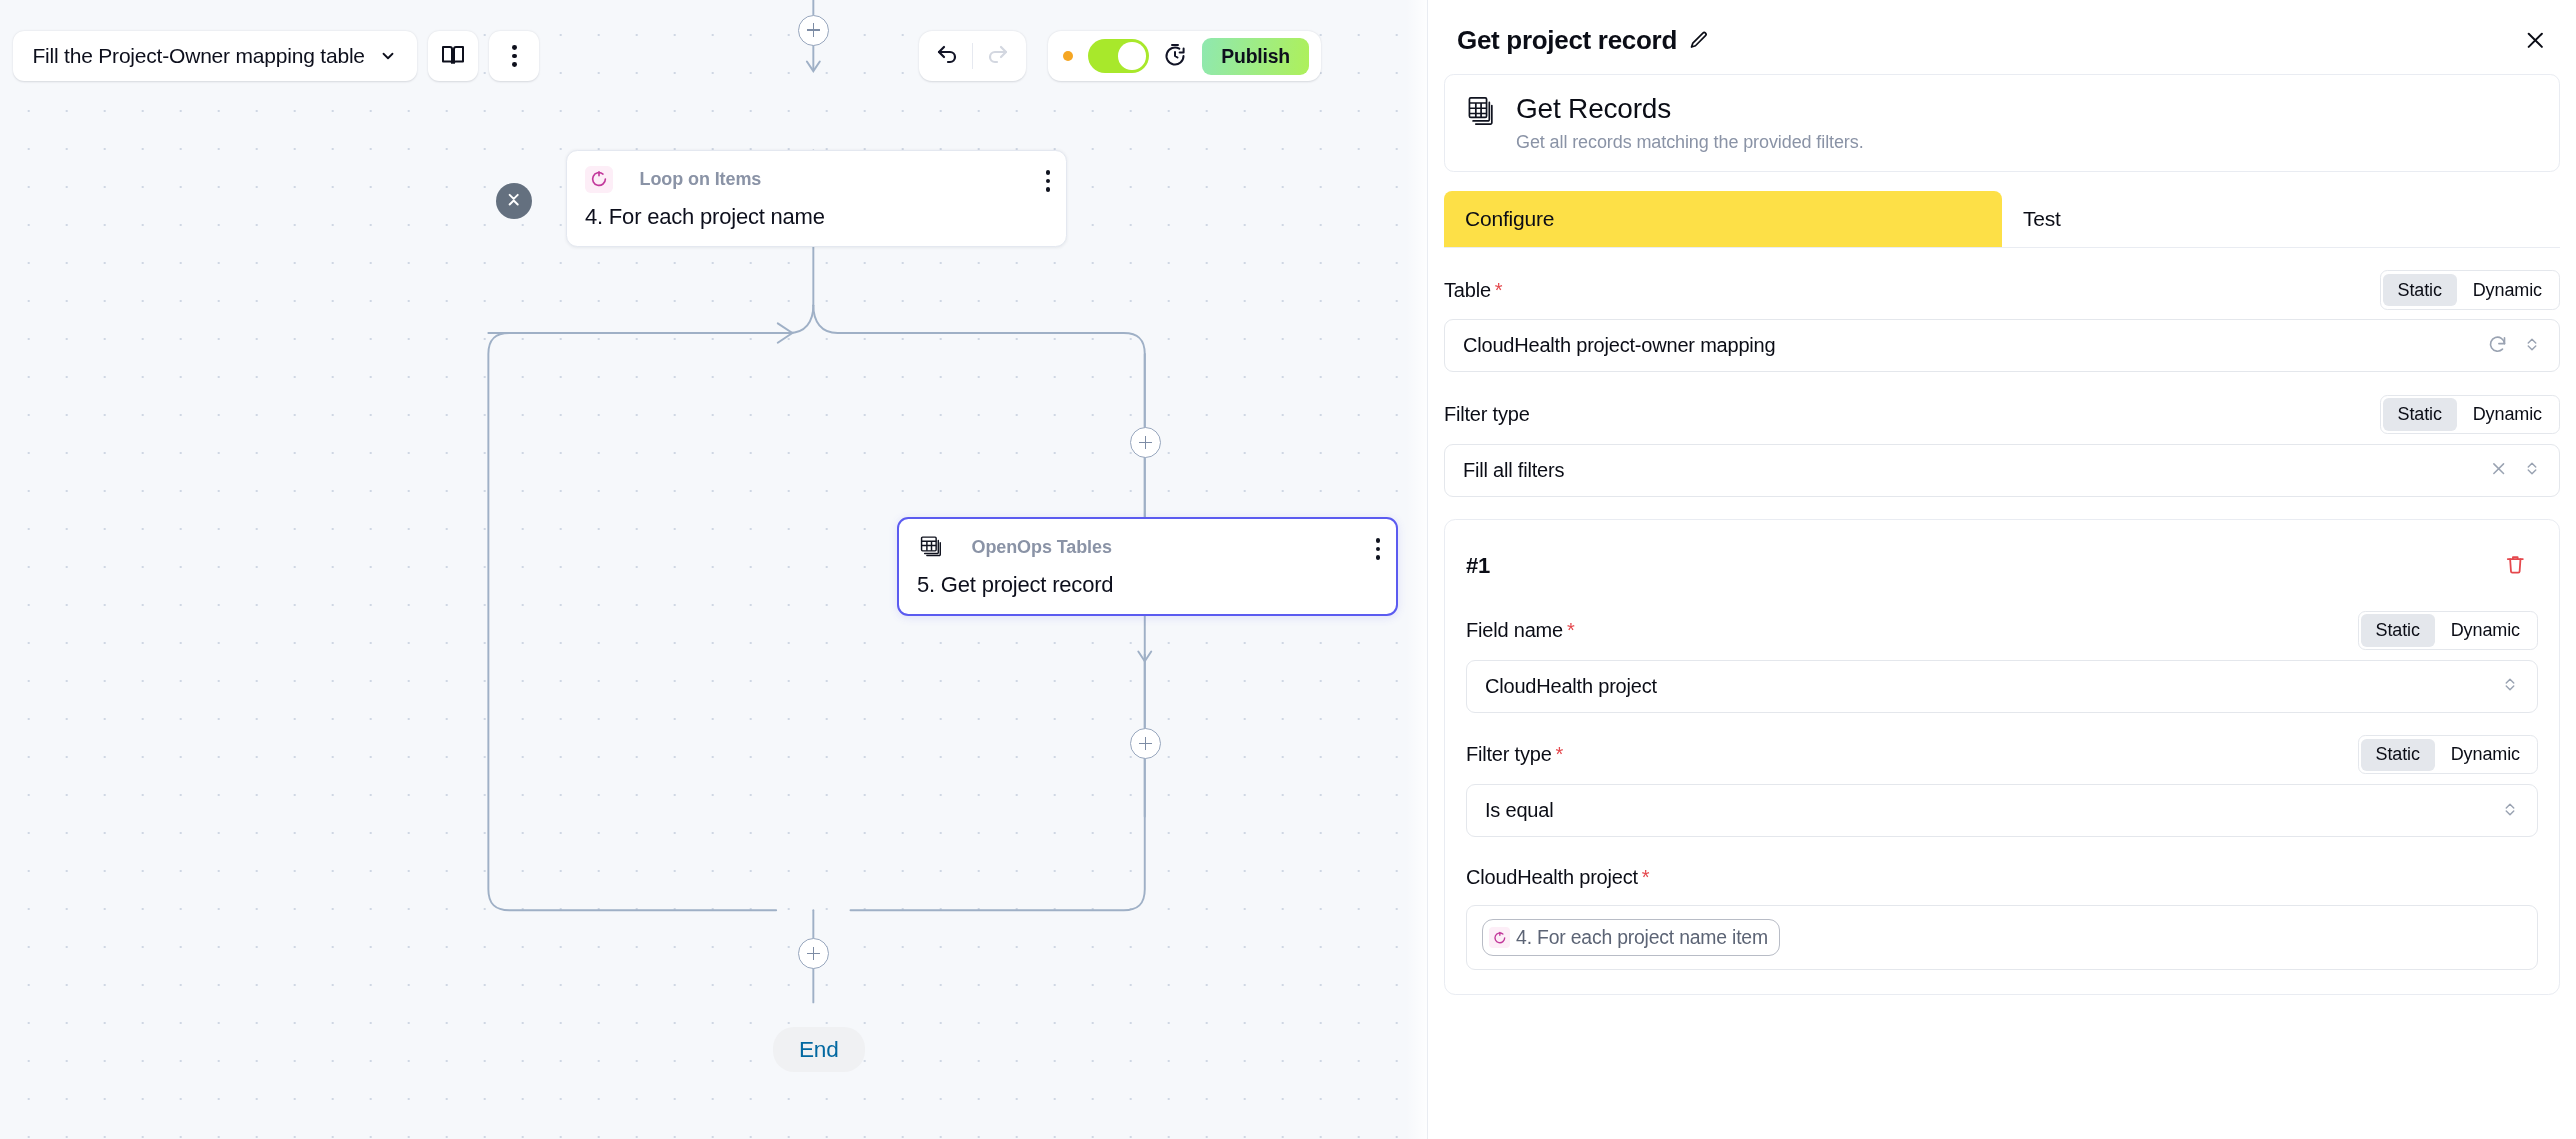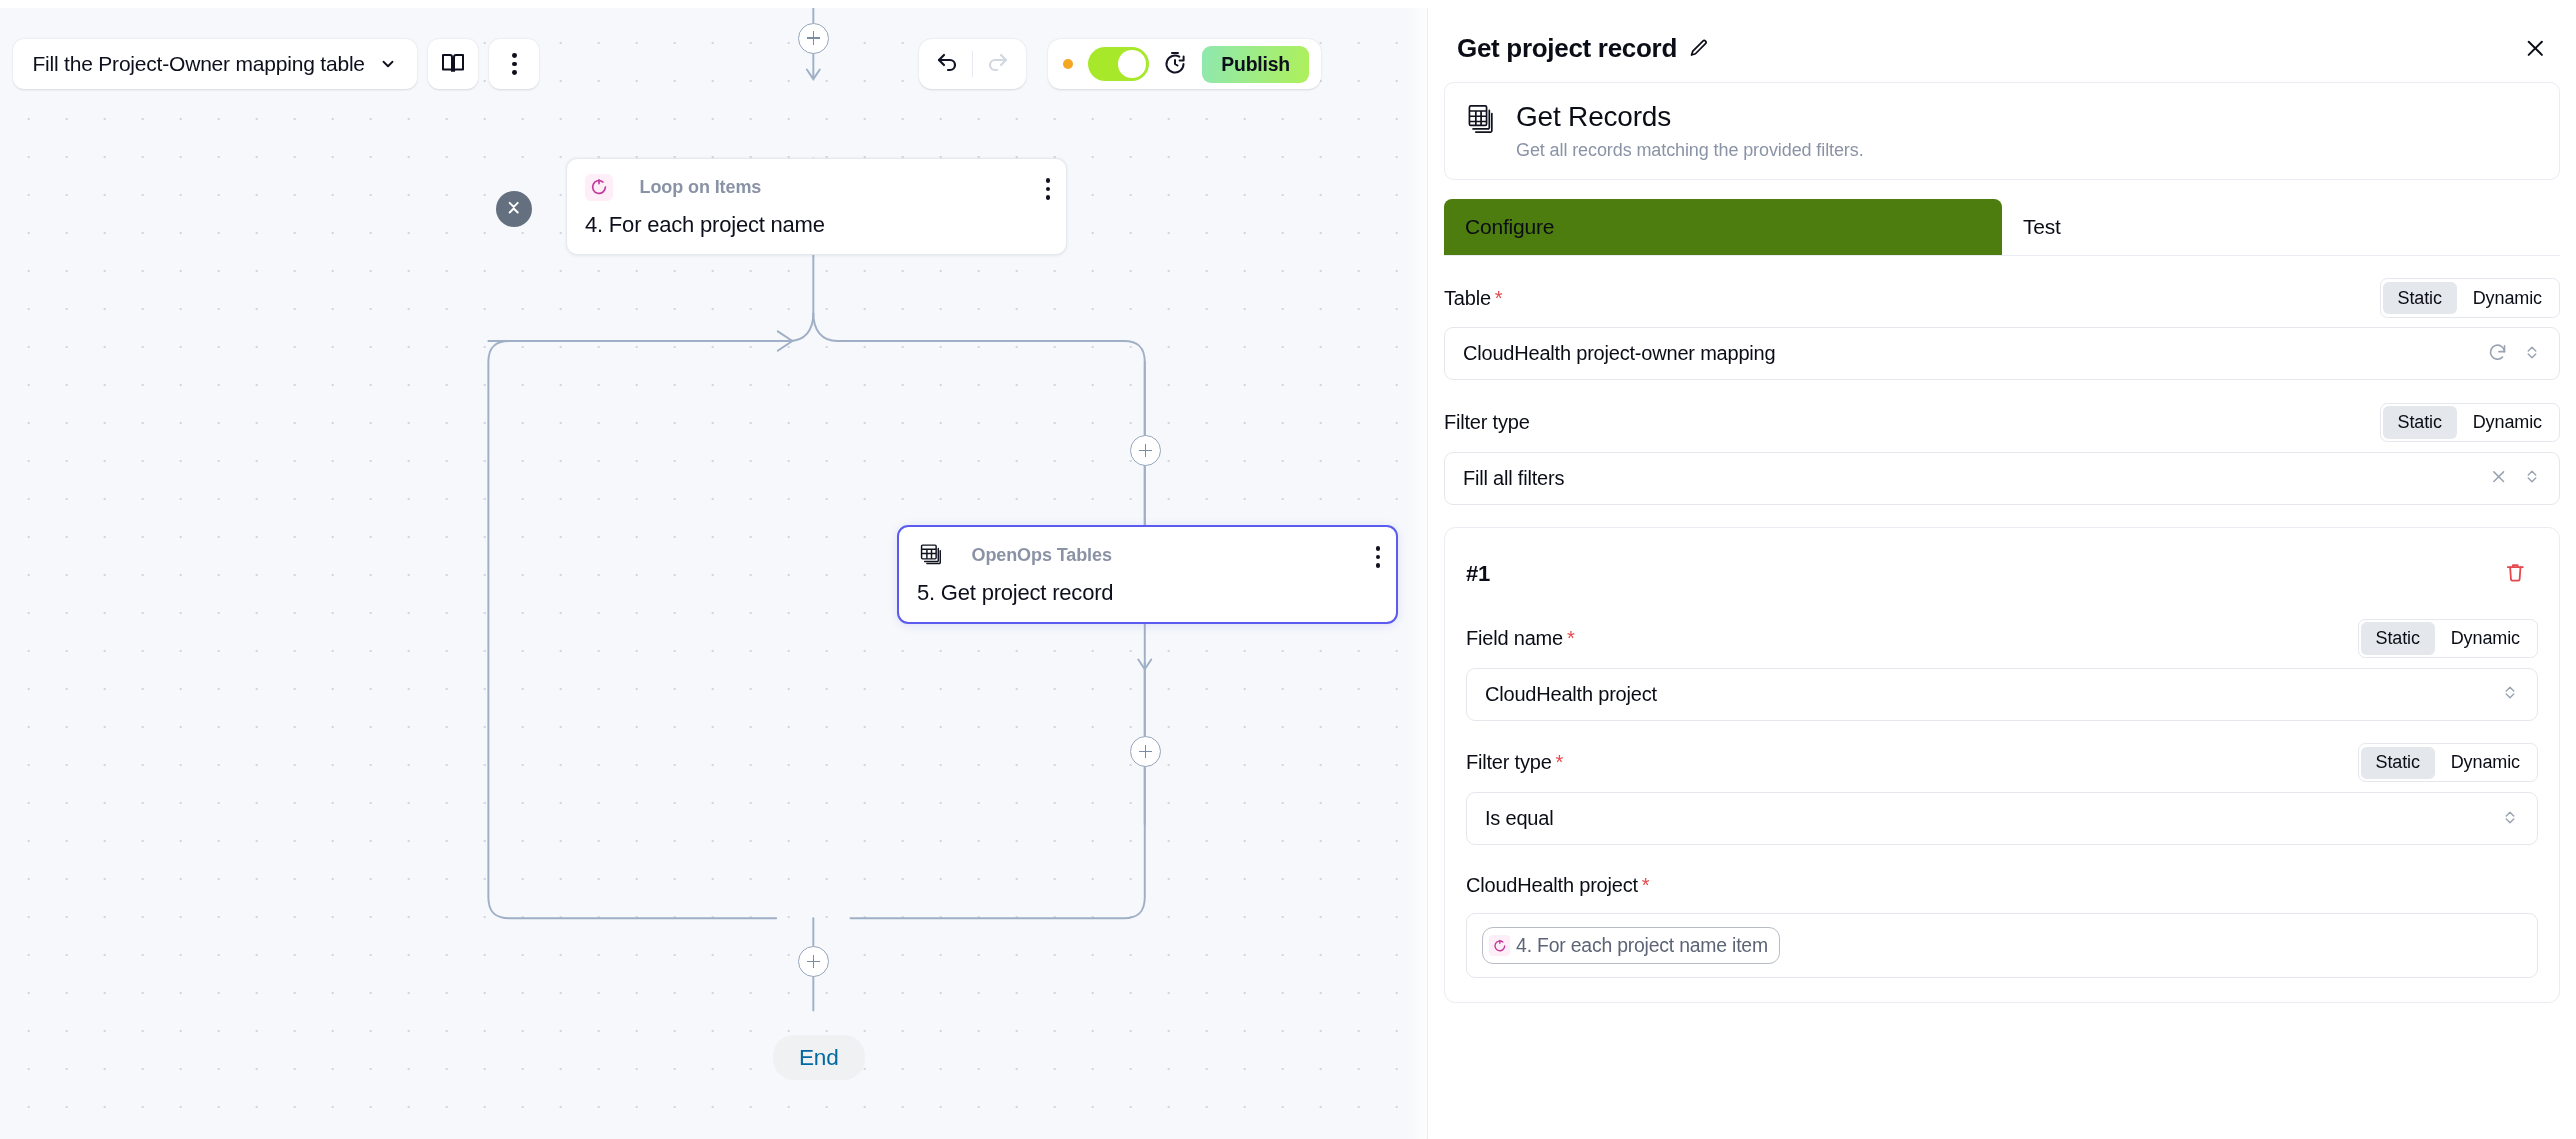--- a/index.html
+++ b/index.html
@@ -2,21 +2,21 @@
 <html style="font-size:13px"><head>
 <meta charset="utf-8">
 <style>
   * { box-sizing: border-box; margin: 0; padding: 0; }
   html, body {
     width: 2576px; height: 1139px;
     font-family: "Liberation Sans", sans-serif;
     overflow: hidden;
     background: #ffffff;
   }
-  #app { position: relative; width: 2576px; height: 1002px; display: flex; margin-top: 8px; }
+  #app { position: relative; width: 2576px; height: 1002px; display: flex; }
 
   
   .canvas {
     position: relative;
     width: 1427px; height: 1139px;
     background-color: #f6f8fb;
     background-image: radial-gradient(circle, #cfd7e3 1.3px, transparent 1.4px);
     background-size: 38px 38px;
     background-position: 9.7px 16px;
     overflow: hidden;
@@ -131,21 +131,21 @@
   .piece-card .pc-icon { flex:0 0 auto; margin-top:1.6px; }
   .pc-title { font-size:28px; color:#0b0d16; letter-spacing:-0.2px; }
   .pc-desc { font-size:18px; color:#8a93a6; margin-top:6.5px; letter-spacing:-0.1px; }
 
   .tabs { display:flex; margin:19.4px 16px 0 16px; border-bottom:1.2px solid #e9ecf2; }
   .tab {
     flex:1 1 0; text-align:left; padding:16px 21px; font-size:21px; color:#0b0d16;
     cursor:pointer; letter-spacing:-0.2px;
     border-top-left-radius:8px; border-top-right-radius:8px;
   }
-  .tab.active { background:#4d7c0f; }
+  .tab.active { background:#fde047; }
 
   .form { padding:0 16px 32px 16px; }
   .fld { margin-top:22.6px; }
   .fld-head { display:flex; align-items:center; min-height:36px; }
   .fld-label { font-size:20px; color:#0b0d16; letter-spacing:-0.2px; }
   .req { color:#e5484d; font-size:20px; margin-left:4px; }
   .seg {
     margin-left:auto; display:flex; background:#fff; border:1.2px solid #e4e7ec;
     border-radius:7.3px; padding:2.4px; gap:1.6px;
   }

